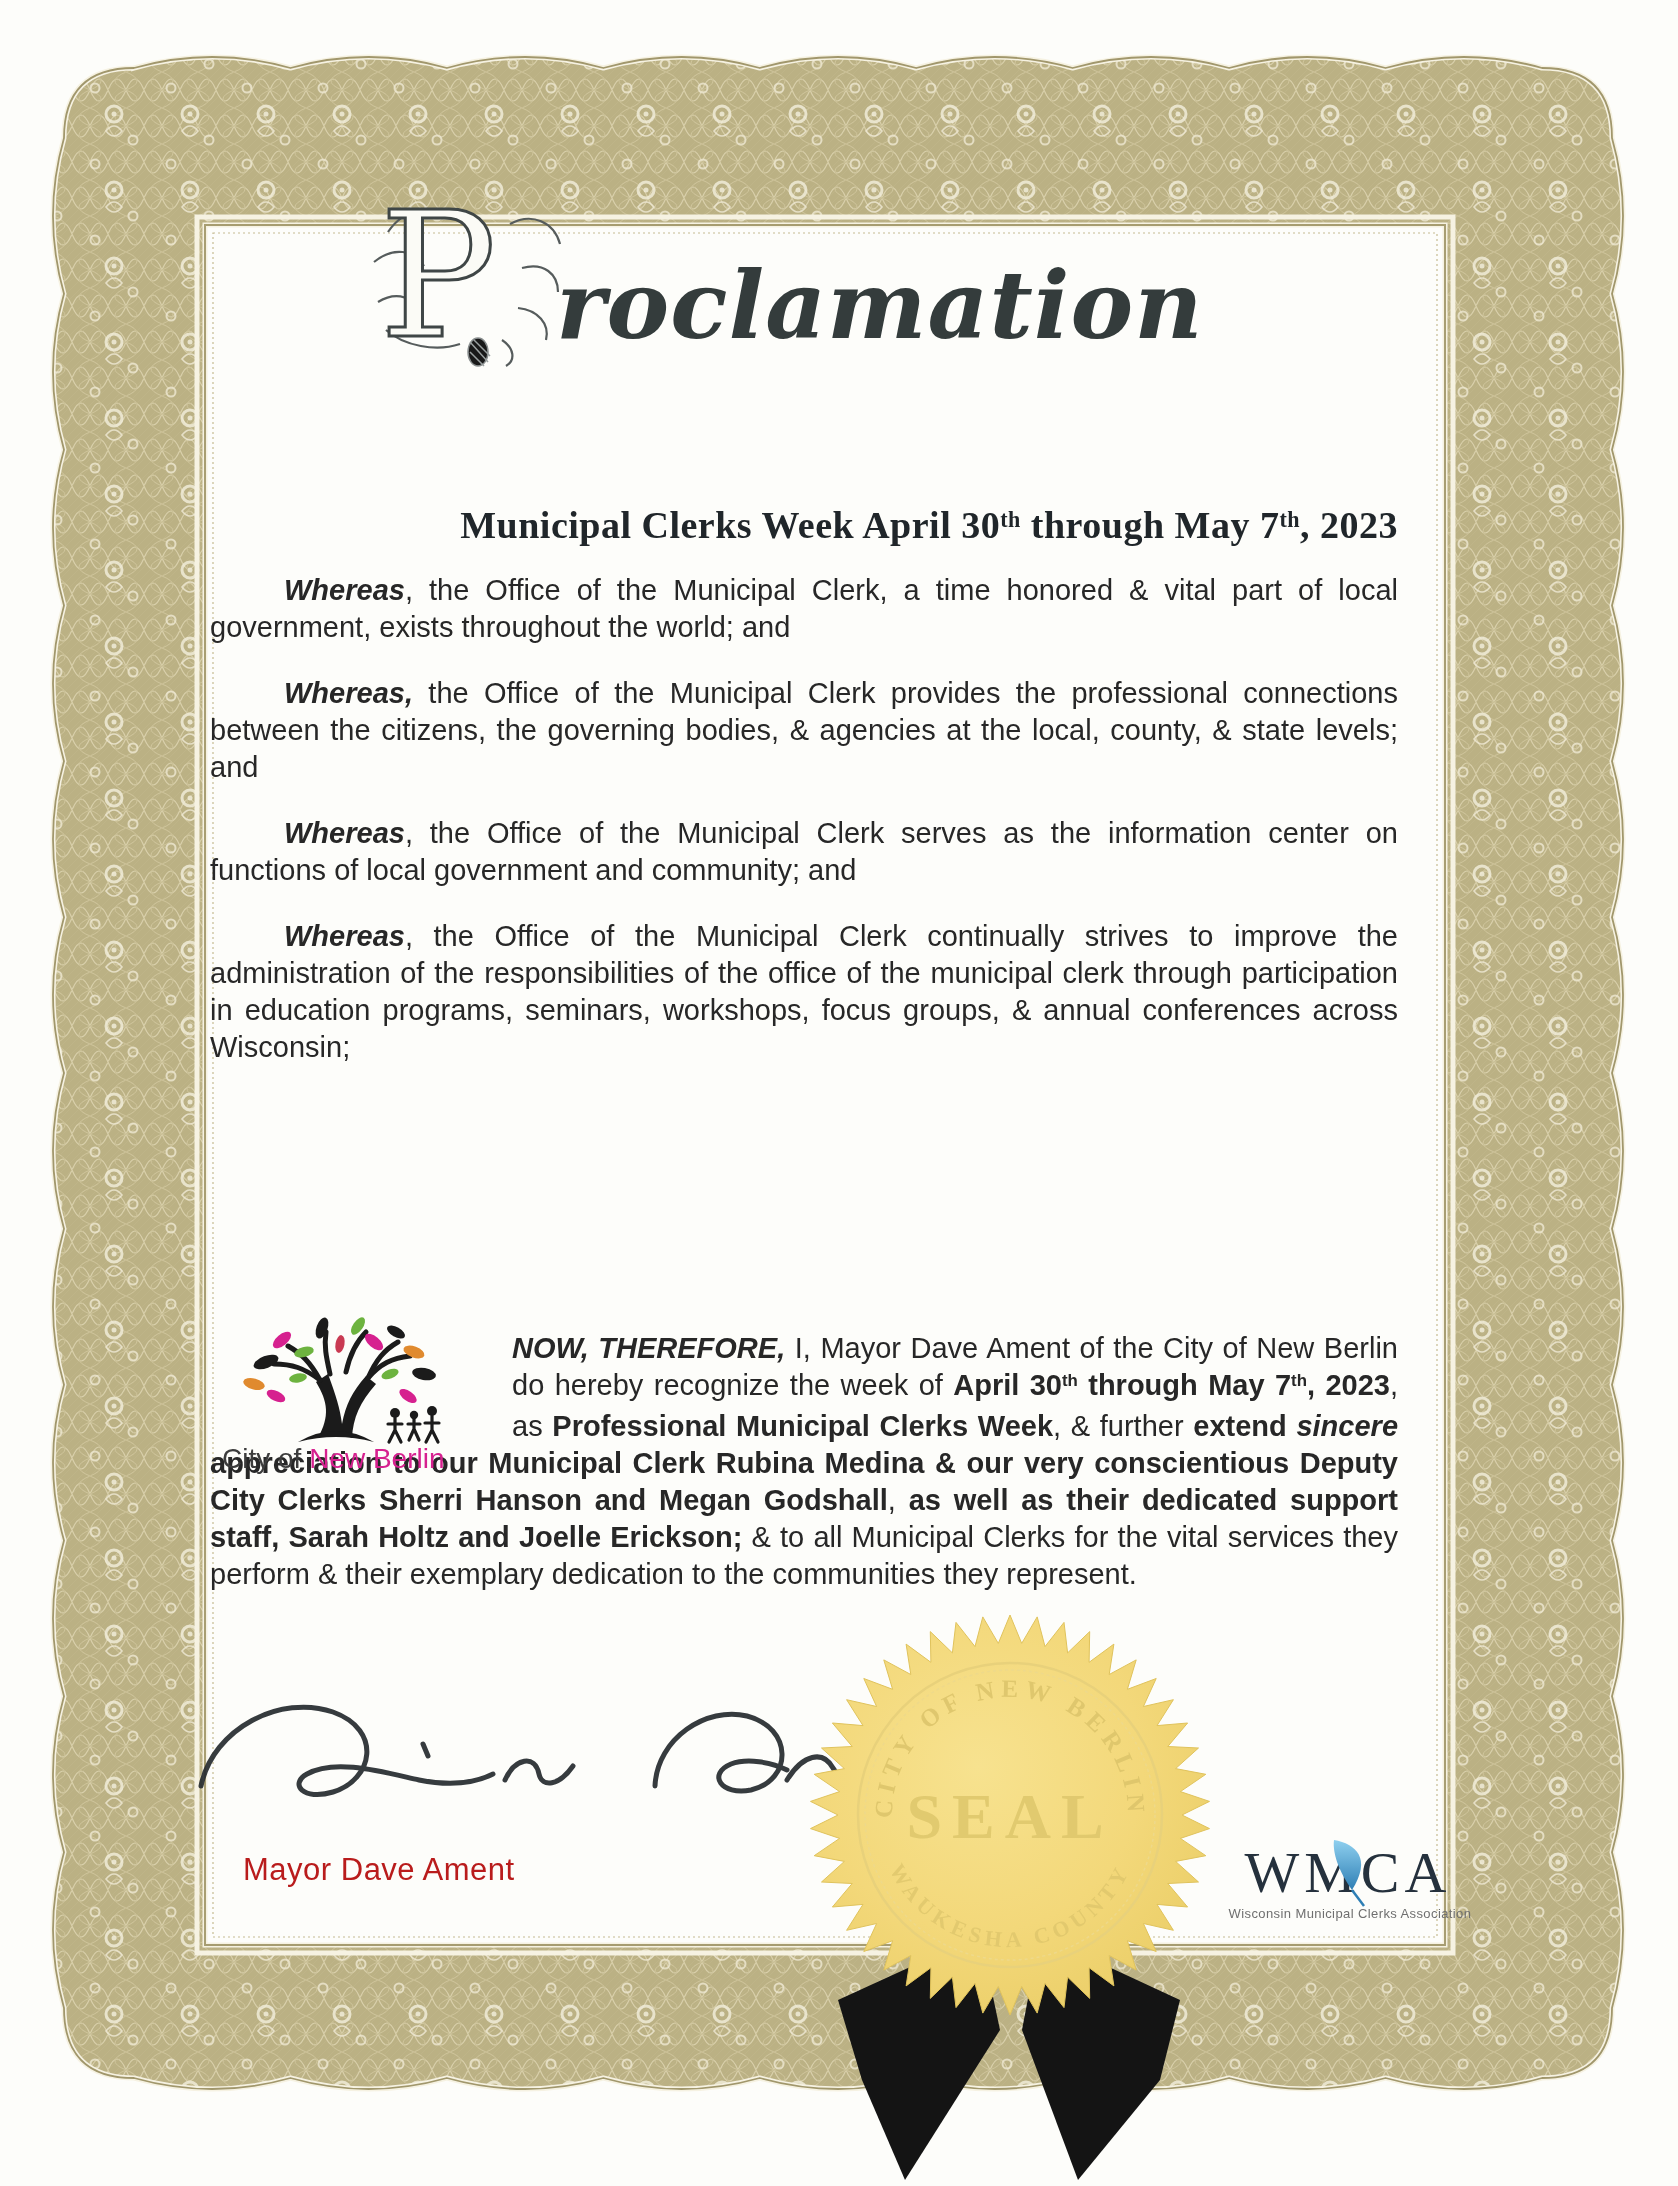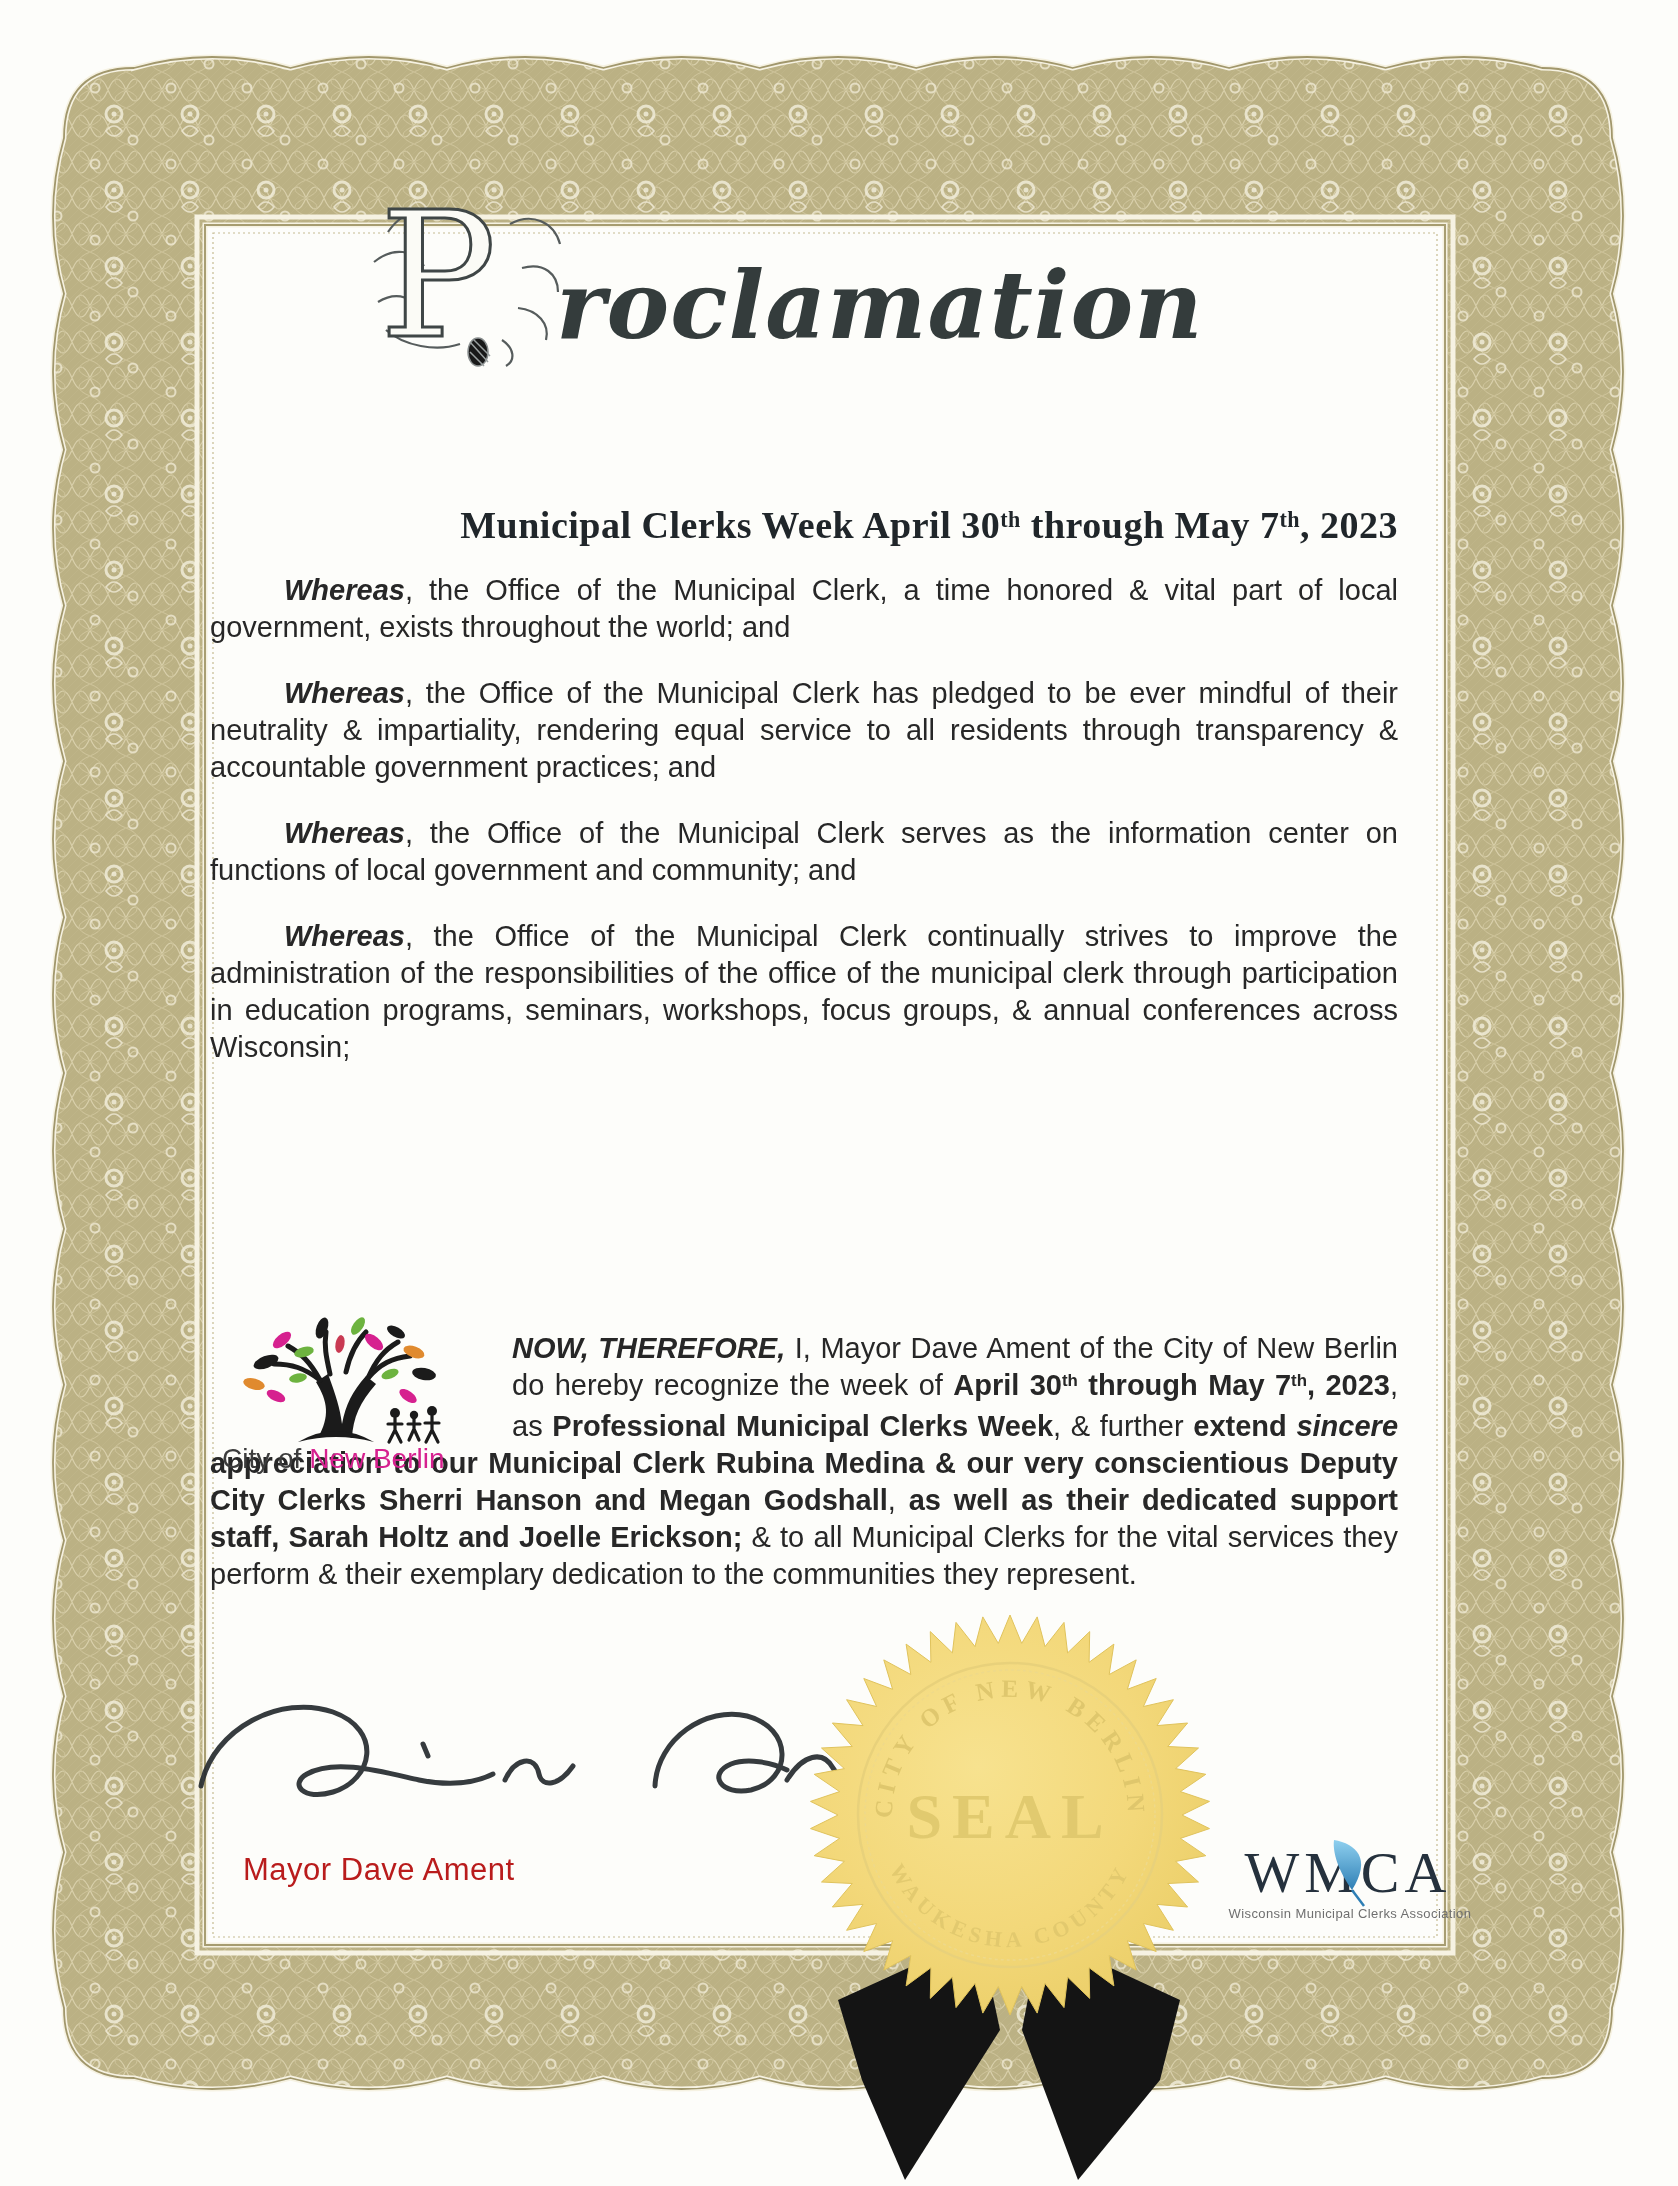--- a/index.html
+++ b/index.html
@@ -87,21 +87,21 @@
     <text x="86" y="146" text-anchor="middle" font-family="DejaVu Serif, serif" font-size="174" fill="#fbfbf6" stroke="#3f4646" stroke-width="3">P</text>
     <ellipse cx="126" cy="162" rx="10" ry="14" fill="#ececе8" fill-opacity="0.9" stroke="#8a8f8f" stroke-width="1.5"></ellipse>
     <path d="M118,152 L136,172 M118,162 L132,176 M122,150 L138,166" stroke="#9aa0a0" stroke-width="1.5"></path>
   </svg>
   <div class="title-word">roclamation</div>
 
   <div class="subtitle"><span>Municipal Clerks Week April 30</span><span class="s">th</span><span> through May 7</span><span class="s">th</span><span>, 2023</span></div>
 
   <div class="body-copy" id="whereasBlock">
       <p class="para"><span class="b i">Whereas</span><span>, the Office of the Municipal Clerk, a time honored &amp; vital part of local government, exists throughout the world; and</span></p>
-      <p class="para"><span class="b i">Whereas</span><span>, the Office of the Municipal Clerk has pledged to be ever mindful of their neutrality &amp; impartiality, rendering equal service to all residents through transparency &amp; accountable government practices; and</span></p>
+      <p class="para"><span class="b i">Whereas,</span><span> the Office of the Municipal Clerk provides the professional connections between the citizens, the governing bodies, &amp; agencies at the local, county, &amp; state levels; and</span></p>
       <p class="para"><span class="b i">Whereas</span><span>, the Office of the Municipal Clerk serves as the information center on functions of local government and community; and</span></p>
       <p class="para"><span class="b i">Whereas</span><span>, the Office of the Municipal Clerk continually strives to improve the administration of the responsibilities of the office of the municipal clerk through participation in education programs, seminars, workshops, focus groups, &amp; annual conferences across Wisconsin;</span></p>
     </div>
 
   <div class="body-copy" style="top:1330px">
     <p class="para no-indent" id="nowPara">
       <span class="now-logo">
         <svg width="262" height="158" viewBox="0 0 262 158">
 
           <path d="M100,120 C112,98 110,84 98,64 L110,56 C118,78 122,90 124,106 C128,86 134,74 148,58 L158,66 C142,84 135,100 134,120 Q117,112 100,120 Z" fill="#1b1b1b"></path>

